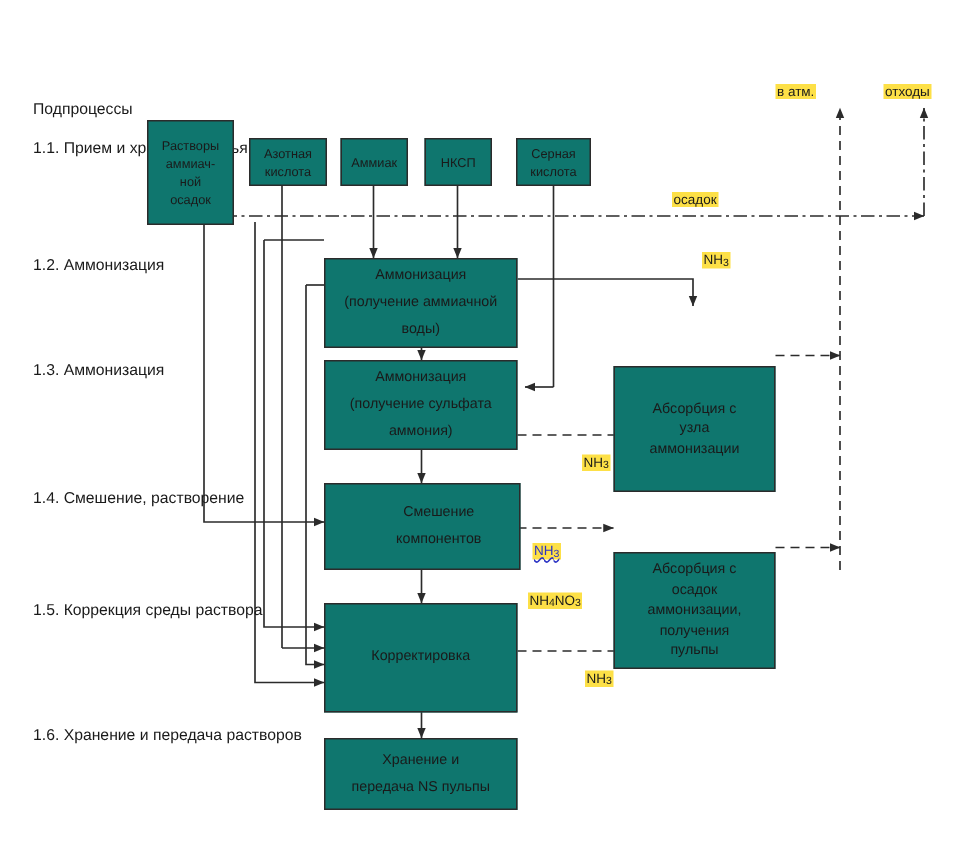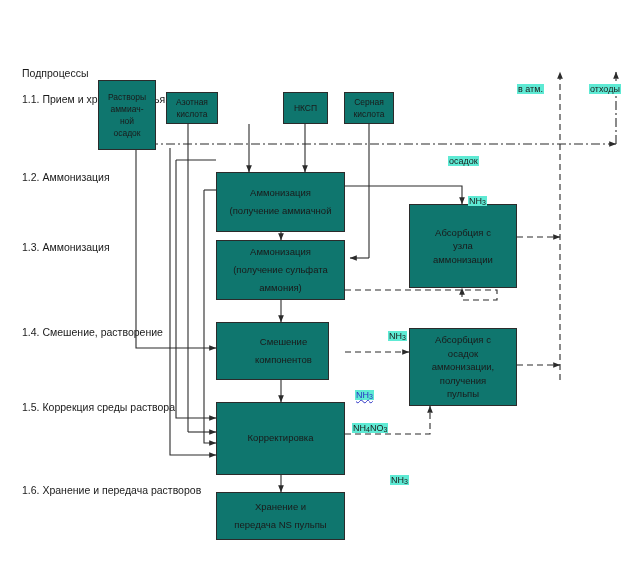--- a/index.html
+++ b/index.html
@@ -45,39 +45,39 @@
   .feed-node {
     font-size: 8.5px;
   }
   .feed-node .line { line-height: 1.42; }
   .proc-node {
     font-size: 9.5px;
   }
   .proc-node .line { line-height: 1.9; }
   .abs-node {
     font-size: 9.5px;
+    margin-top: 40px;
   }
   .abs-node .line { line-height: 1.42; }
   .stage-label {
     position: absolute;
     font-size: 10.5px;
     color: #1a1a1a;
     line-height: 1.5;
     z-index: 3;
     white-space: nowrap;
   }
   .edge-label {
     position: absolute;
     font-size: 9px;
     color: #1a1a1a;
     z-index: 4;
     white-space: nowrap;
-    background: #5eead4;
+    background: #fde047;
     padding: 0 1px;
-    margin-top: 28px;
   }
   .edge-label.spell {
     color: #2b33c4;
     text-decoration: underline;
     text-decoration-style: wavy;
     text-decoration-color: #2b33c4;
   }
   .sub { font-size: 7px; vertical-align: -1px; }
 </style>
 </head>
@@ -173,42 +173,46 @@
     <span class="line">аммиач-</span>
     <span class="line">ной</span>
     <span class="line">осадок</span>
   </div>
 
   <div class="node feed-node" style="left:166px; top:92px; width:52px; height:32px;">
     <span class="line">Азотная</span>
     <span class="line">кислота</span>
   </div>
 
+  <div class="node feed-node" style="left:227px; top:92px; width:45px; height:32px;">
+    <span class="line">Аммиак</span>
+  </div>
 
   <div class="node feed-node" style="left:283px; top:92px; width:45px; height:32px;">
     <span class="line">НКСП</span>
   </div>
 
   <div class="node feed-node" style="left:344px; top:92px; width:50px; height:32px;">
     <span class="line">Серная</span>
     <span class="line">кислота</span>
   </div>
 
   <div class="node proc-node" style="left:216px; top:172px; width:129px; height:60px;">
     <span class="line">Аммонизация</span>
     <span class="line">(получение аммиачной</span>
+    <span class="line">воды)</span>
   </div>
 
   <div class="node proc-node" style="left:216px; top:240px; width:129px; height:60px;">
     <span class="line">Аммонизация</span>
     <span class="line">(получение сульфата</span>
     <span class="line">аммония)</span>
   </div>
 
-  <div class="node proc-node" style="left:216px; top:322px; width:113px; height:58px;padding-left:22px;">
+  <div class="node proc-node" style="left:216px; top:322px; width:131px; height:58px;padding-left:22px;">
     <span class="line">Смешение</span>
     <span class="line">компонентов</span>
   </div>
 
   <div class="node proc-node" style="left:216px; top:402px; width:129px; height:73px;">
     <span class="line">Корректировка</span>
   </div>
 
   <div class="node proc-node" style="left:216px; top:492px; width:129px; height:48px;">
     <span class="line">Хранение и</span>

